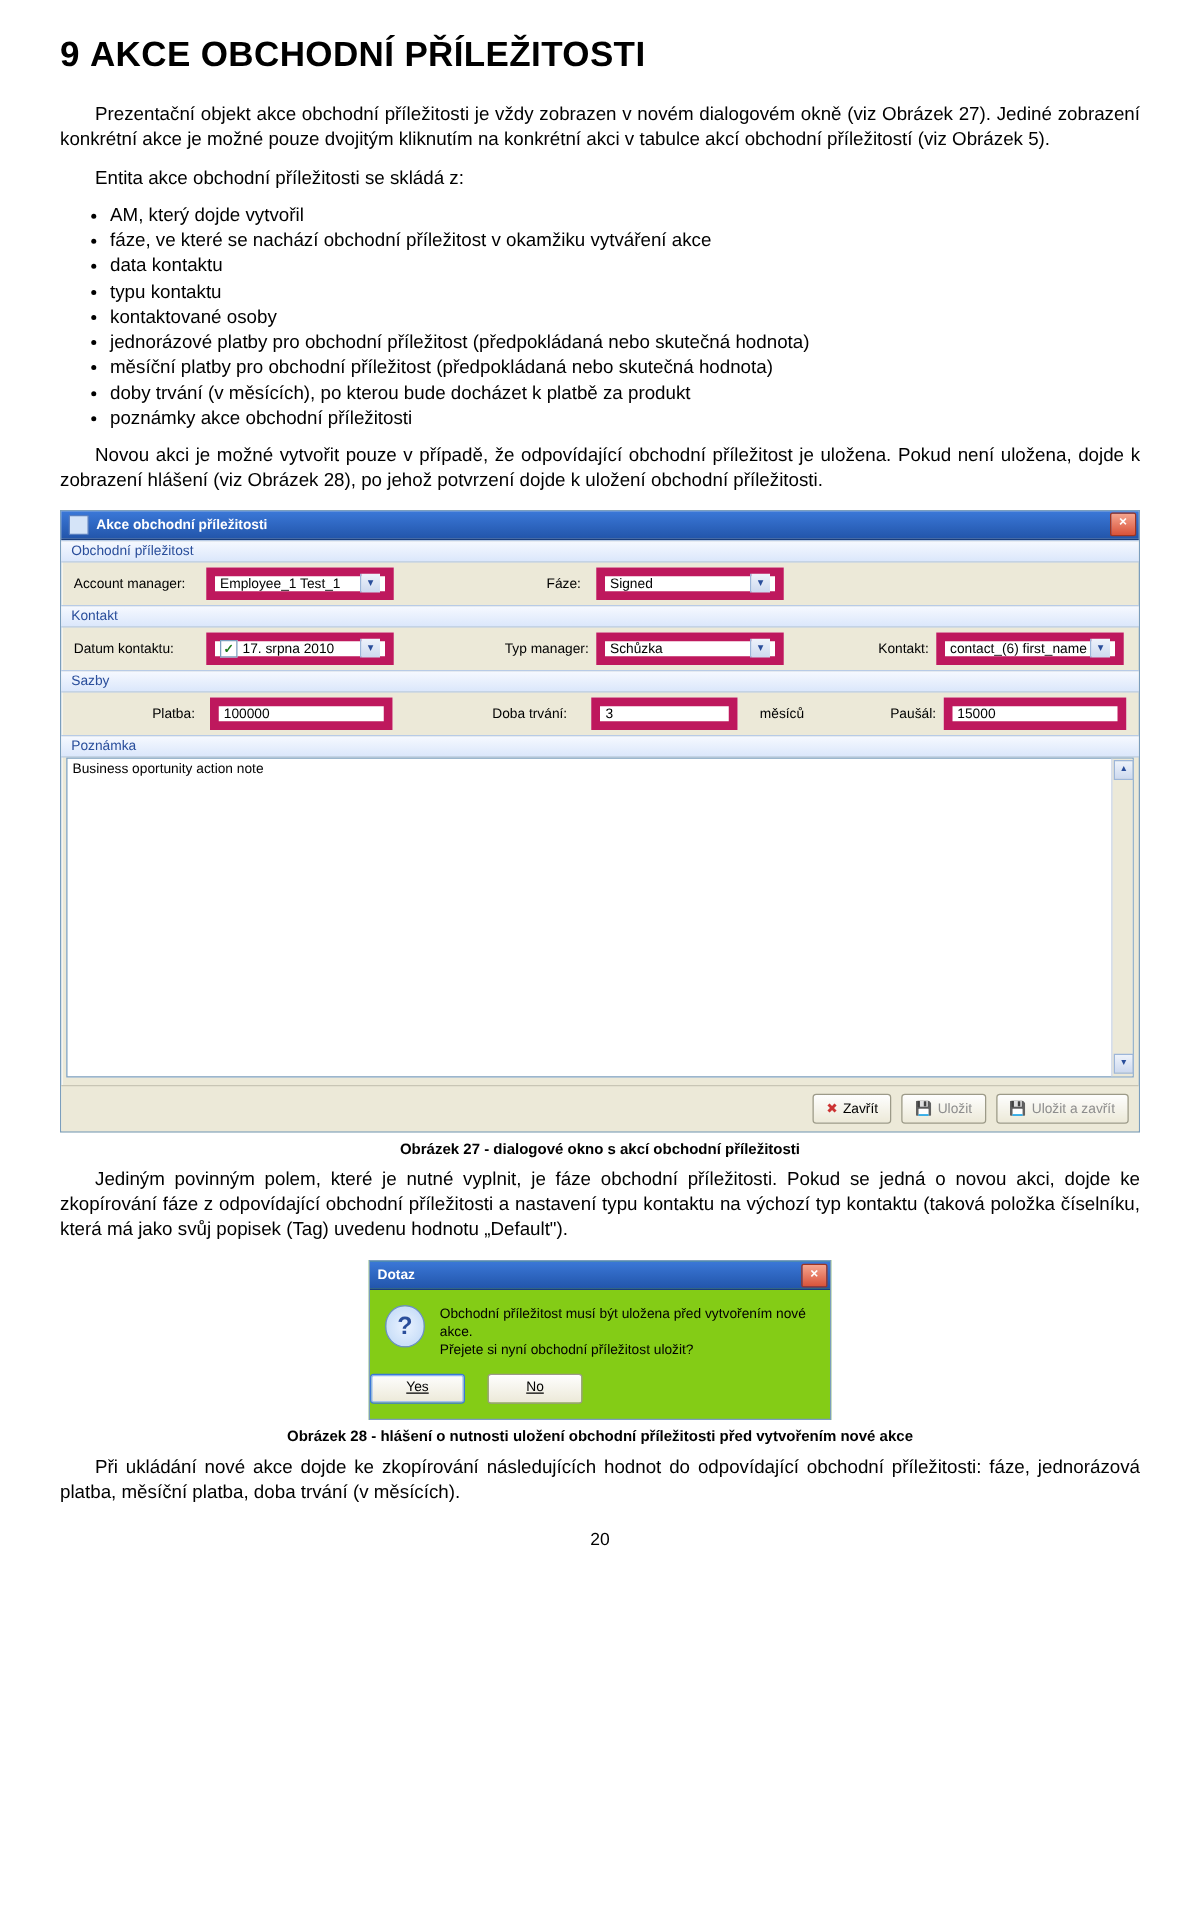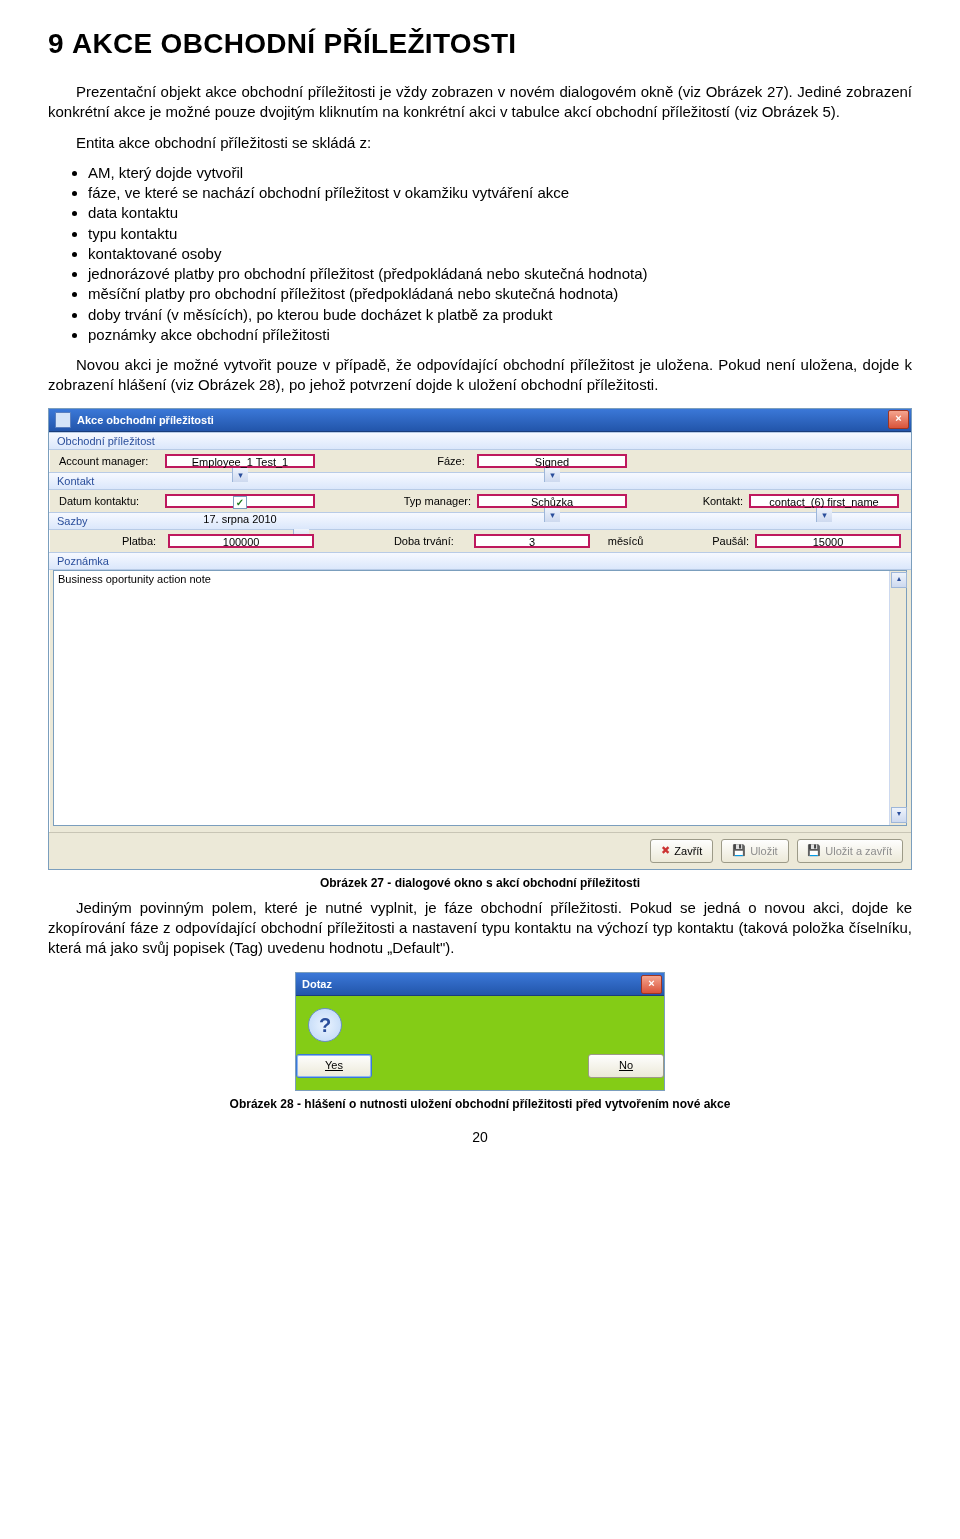--- a/index.html
+++ b/index.html
@@ -86,29 +86,28 @@
     font-size: 11px;
   }
   .row {
     display: flex;
     align-items: center;
     padding: 4px 10px;
     gap: 6px;
   }
   .lbl { color: #000; font-size: 11px; }
   .field-in {
-    height: 14px;
+    height: 26px;
     background: #fff;
-    border: 2px solid #be185d;
+    border: 7px solid #be185d;
     font-size: 11px;
     padding: 0 4px;
     box-sizing: border-box;
     display: flex;
     align-items: center;
-    flex-direction: column;
   }
   .combo {
     display: flex; align-items: center; justify-content: space-between;
   }
   .combo .arrow {
     width: 15px; height: 15px;
     background: linear-gradient(#eef3fb,#cdd9ef);
     border-left: 1px solid #9db6d9;
     text-align: center; line-height: 14px; font-size: 9px; color: #2a4e9b;
   }
@@ -173,21 +172,21 @@
   }
   .qicon {
     width: 32px; height: 32px; border-radius: 50%;
     background: radial-gradient(#eaf3ff, #bcd6f6);
     border: 1px solid #6a8fc7;
     display: flex; align-items: center; justify-content: center;
     color: #2a4e9b; font-size: 20px; font-weight: bold;
   }
   .msgtxt { line-height: 1.3; }
   .msgbtns {
-    display: flex; justify-content: space-between; gap: 28px;
+    display: flex; justify-content: flex-start; gap: 18px;
     padding: 4px 0 12px 0;
   }
   .msgbtn {
     width: 74px; height: 22px;
     background: linear-gradient(#fefefe,#ece9d8);
     border: 1px solid #9c9a88;
     border-radius: 3px;
     text-align: center; line-height: 20px; font-size: 11px;
   }
   .msgbtn.primary { border: 1px solid #3b78d8; box-shadow: 0 0 0 1px #8fb5f0 inset; }
@@ -307,29 +306,34 @@
   <p class="indent">Jediným povinným polem, které je nutné vyplnit, je fáze obchodní příležitosti. Pokud se jedná o novou akci, dojde ke zkopírování fáze z odpovídající obchodní příležitosti a nastavení typu kontaktu na výchozí typ kontaktu (taková položka číselníku, která má jako svůj popisek (Tag) uvedenu hodnotu „Default").</p>
 
   <div class="msgwrap">
     <div class="msgbox">
       <div class="titlebar">
         <span class="ttl">Dotaz</span>
         <span class="close">×</span>
       </div>
       <div class="msgbody">
         <div class="qicon">?</div>
+        <div class="msgtxt">
+          <div>Obchodní příležitost musí být uložena před vytvořením nové akce.</div>
+          <div>Přejete si nyní obchodní příležitost uložit?</div>
+        </div>
       </div>
       <div class="msgbtns">
         <div class="msgbtn primary">
           <span style="text-decoration:underline">Yes</span>
         </div>
         <div class="msgbtn">
           <span style="text-decoration:underline">No</span>
         </div>
       </div>
     </div>
   </div>
 
   <div class="caption">Obrázek 28 - hlášení o nutnosti uložení obchodní příležitosti před vytvořením nové akce</div>
 
+  <p class="indent">Při ukládání nové akce dojde ke zkopírování následujících hodnot do odpovídající obchodní příležitosti: fáze, jednorázová platba, měsíční platba, doba trvání (v měsících).</p>
 
   <div class="pagenum">20</div>
 </div>
 
 </body></html>

